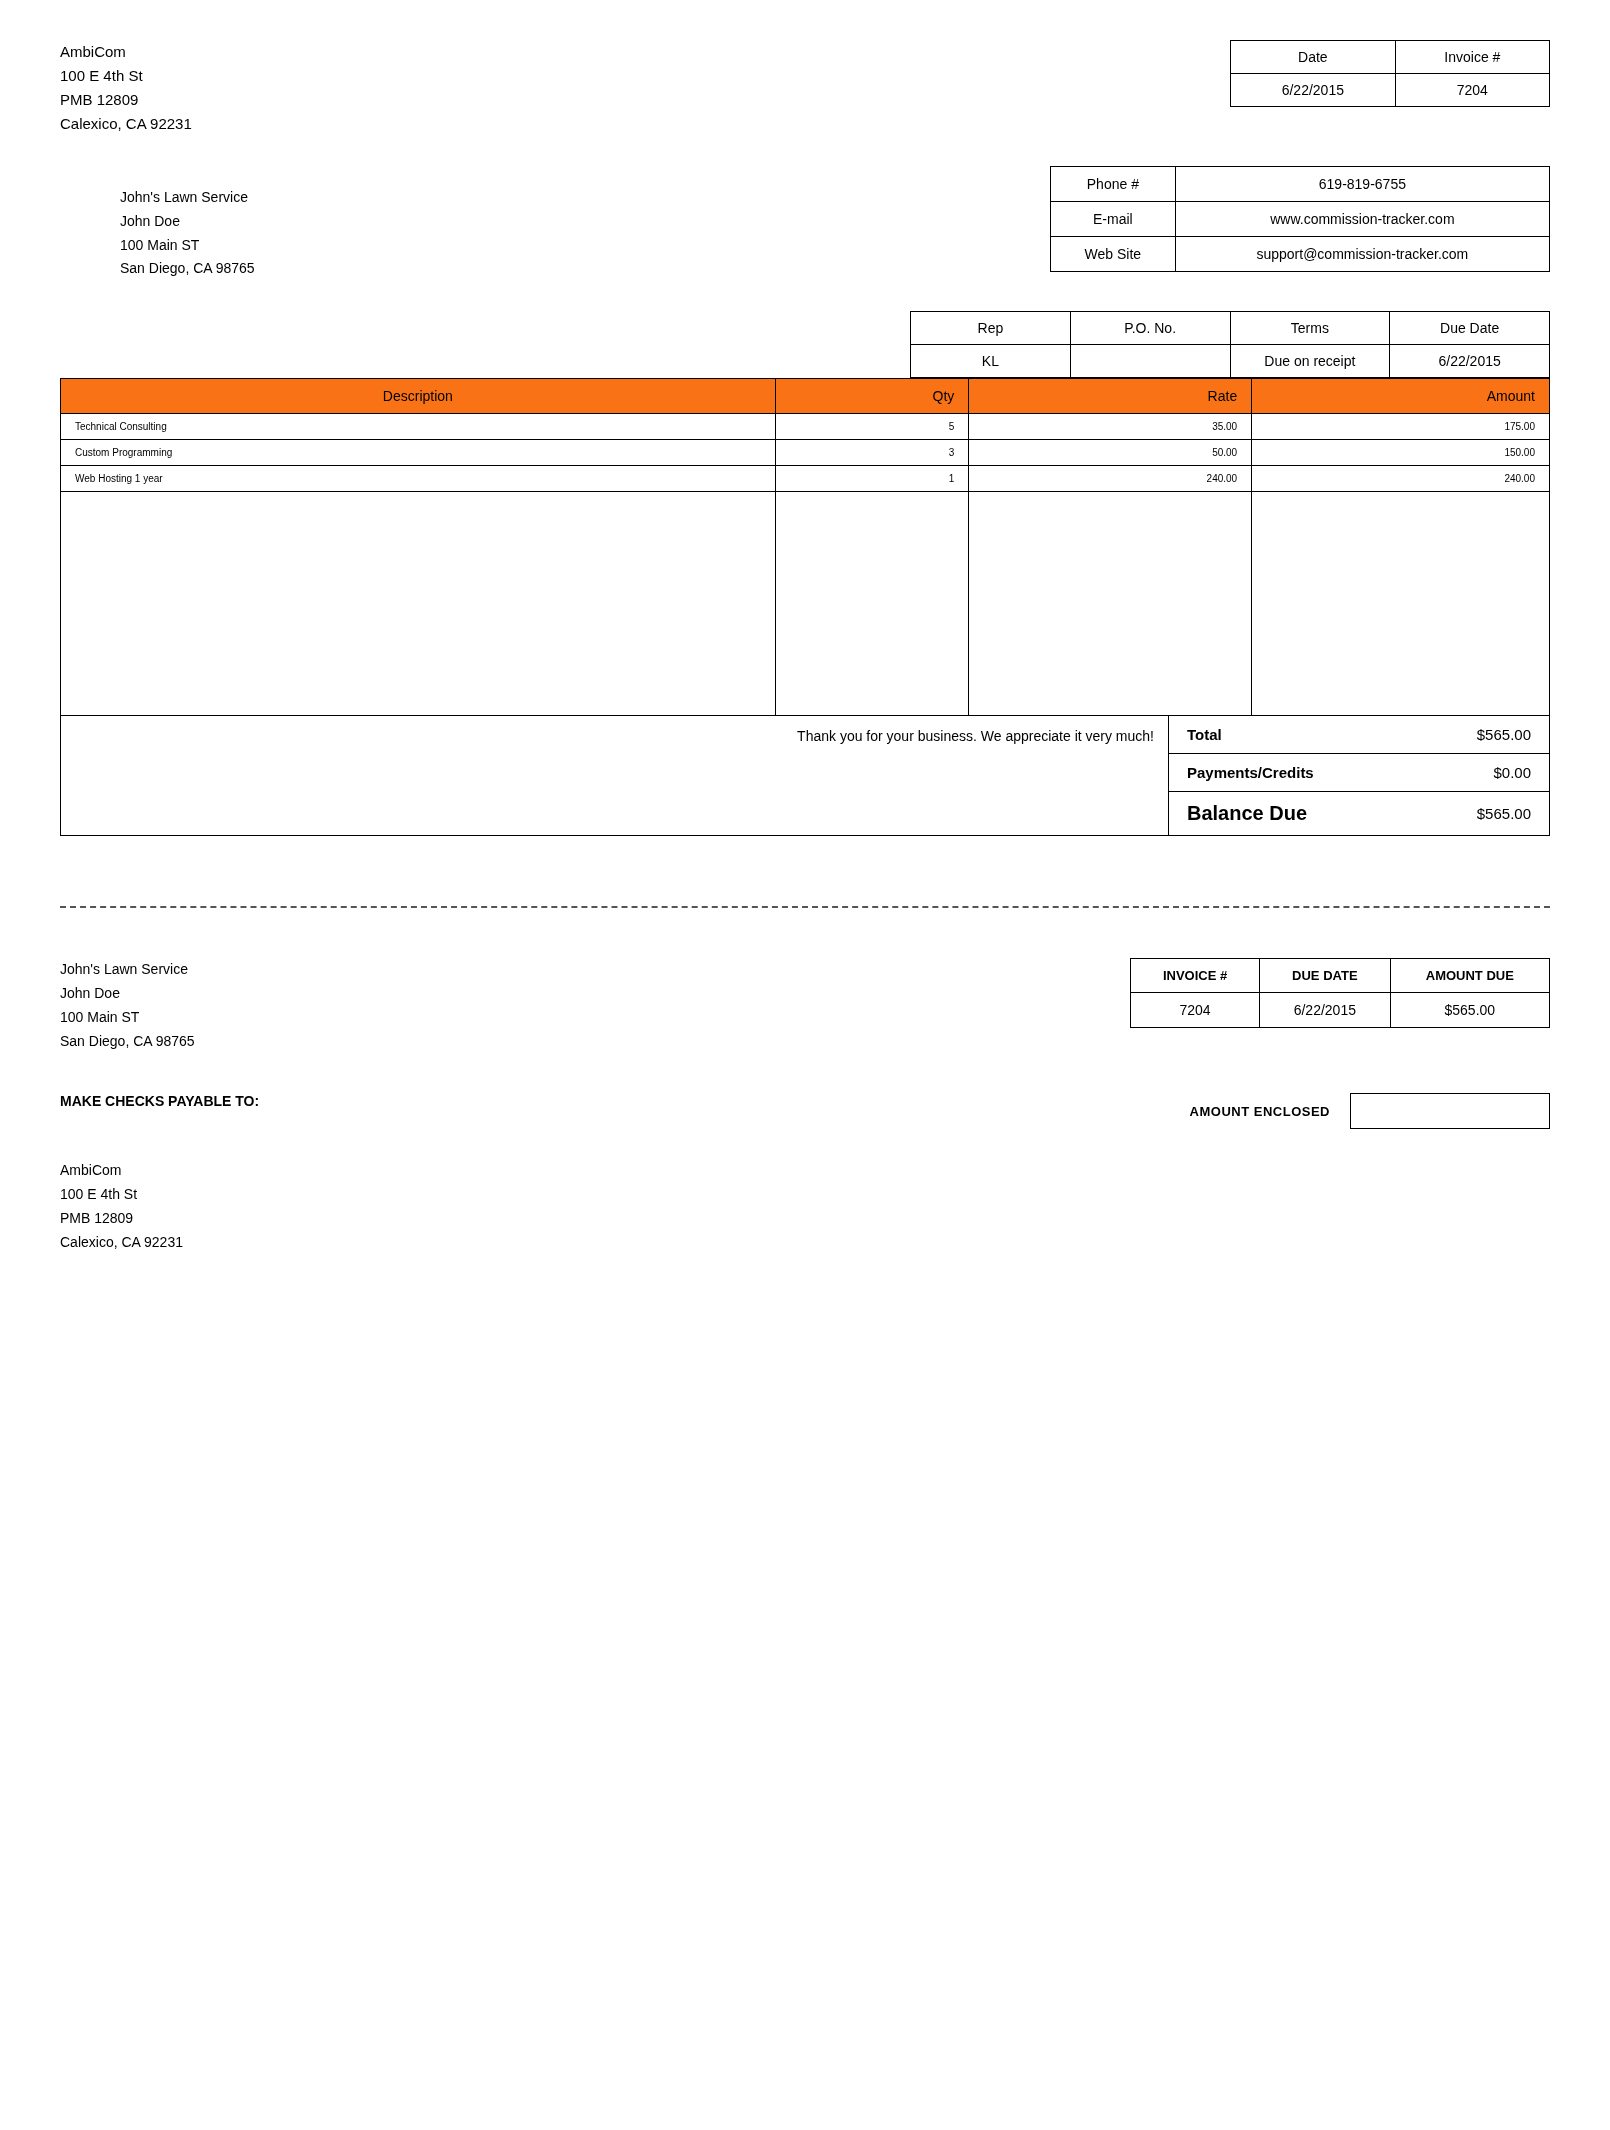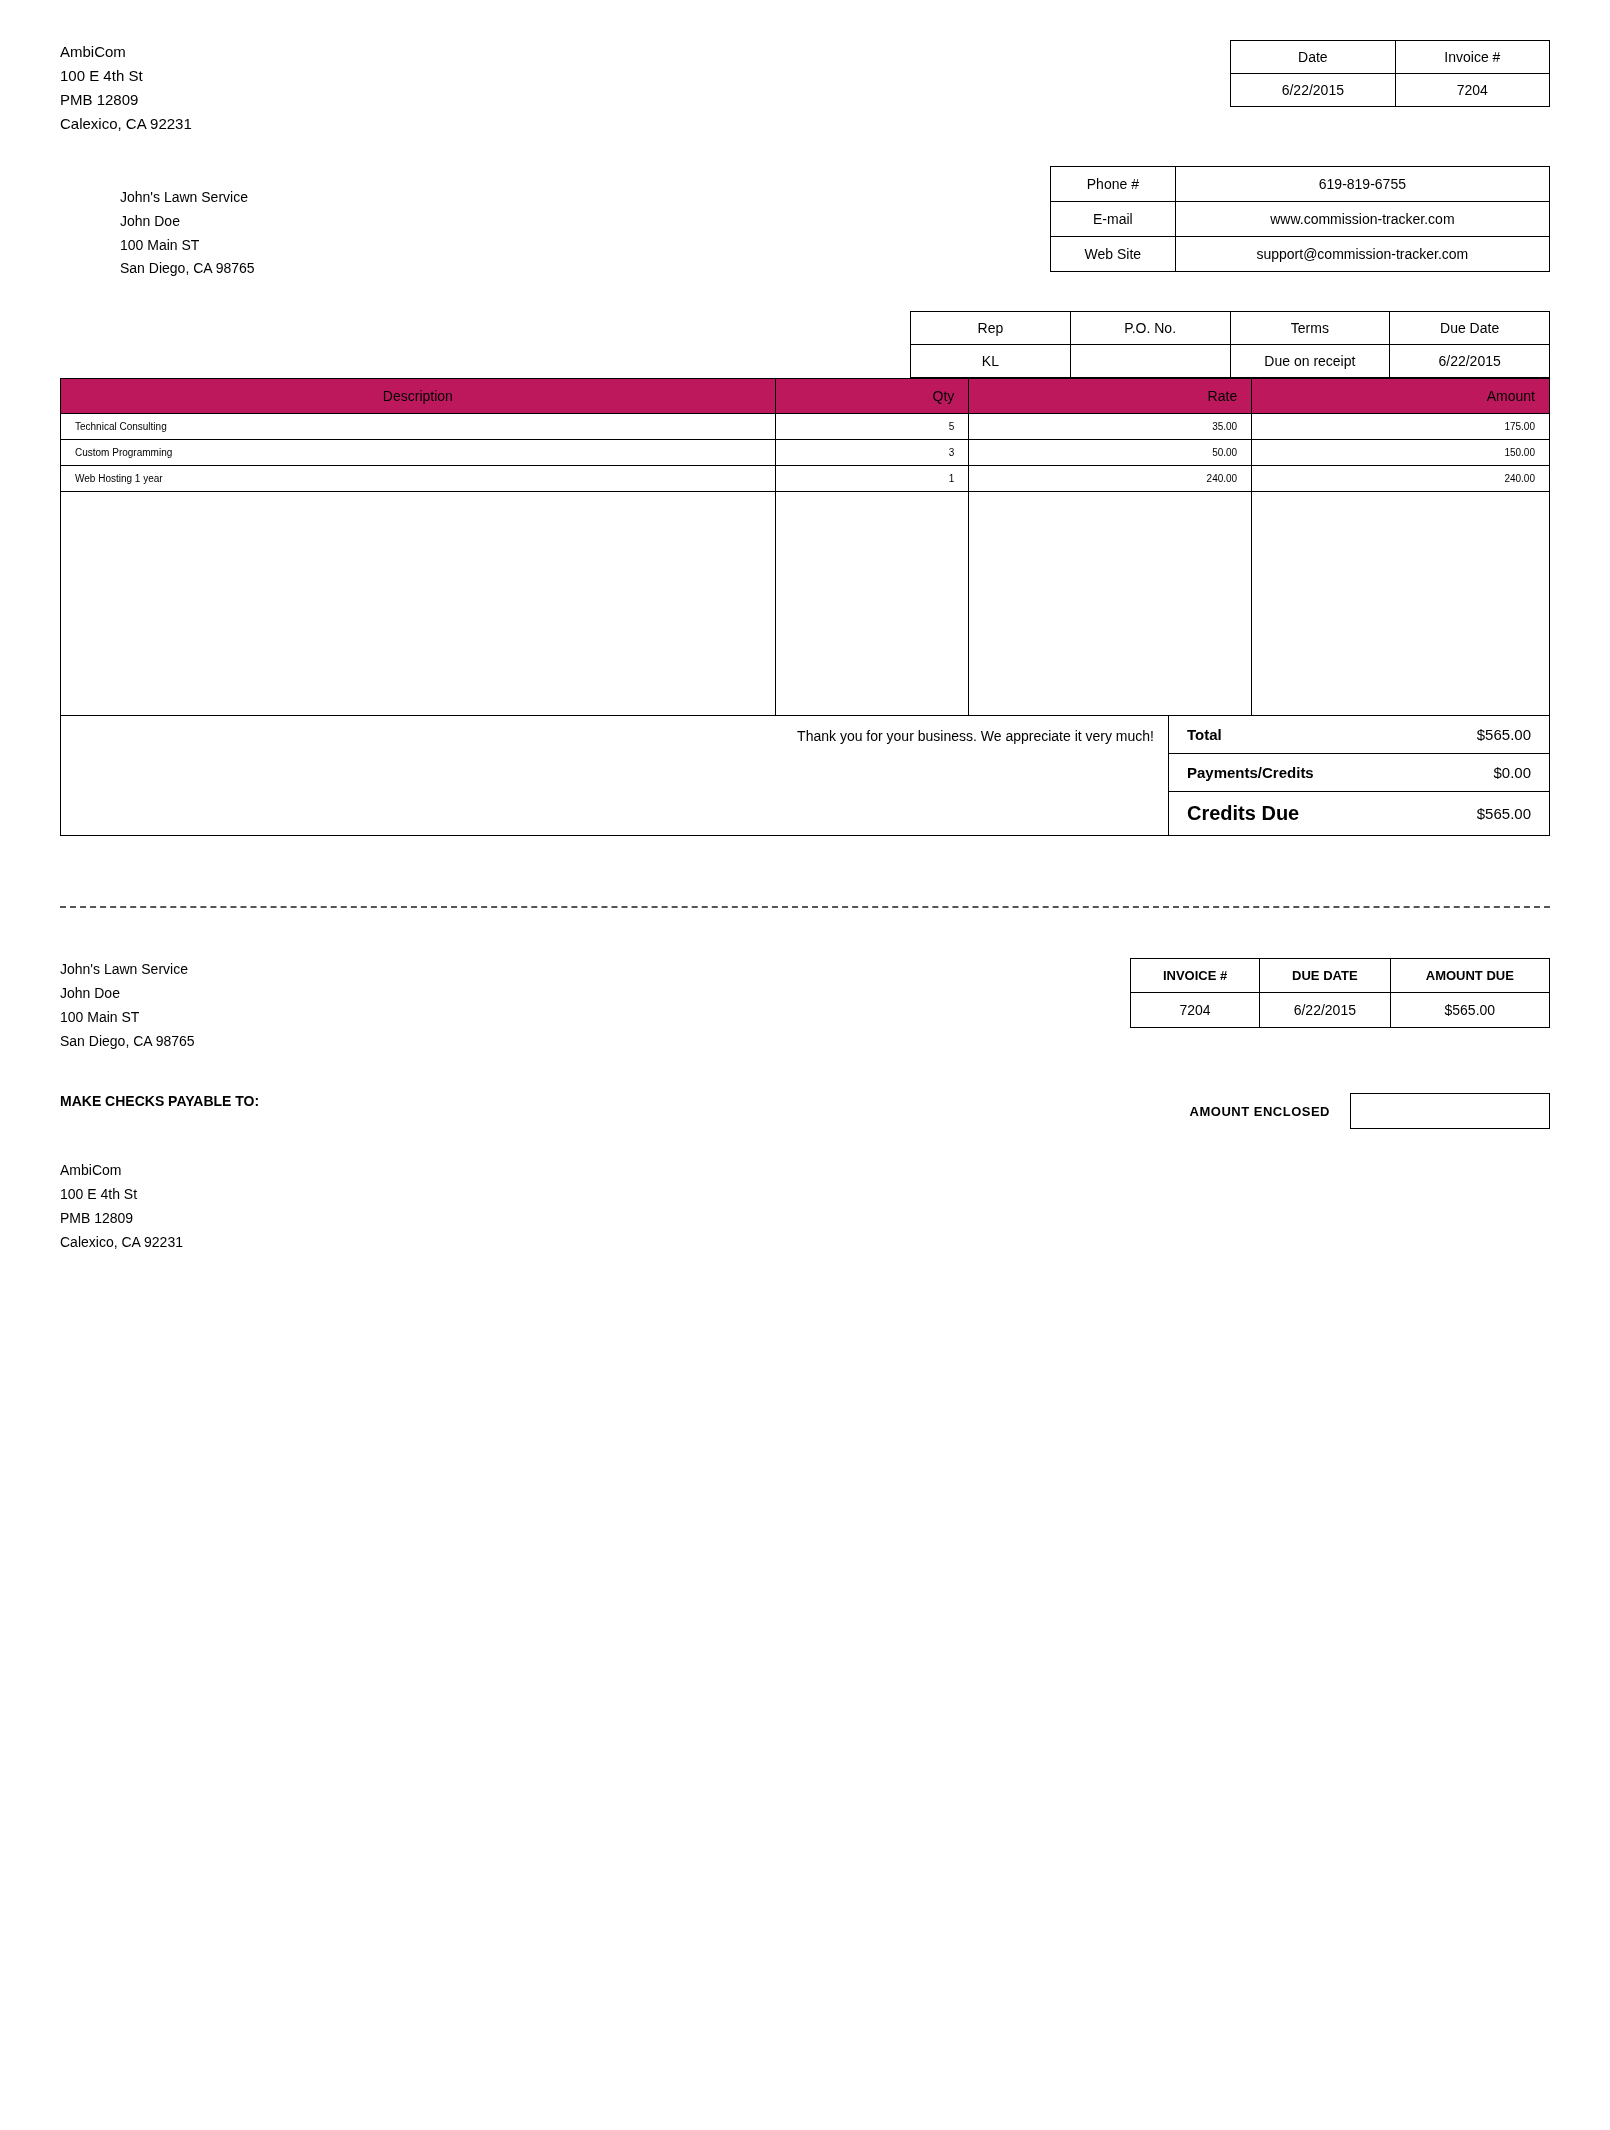--- a/index.html
+++ b/index.html
@@ -116,21 +116,21 @@
       border-collapse: collapse;
       width: 100%;
       margin-top: 0;
     }
     .items-table th {
       border: 1px solid #000;
       padding: 9px 14px;
       text-align: center;
       font-weight: normal;
       font-size: 14px;
-      background: #be185d;
+      background: #f97316;
     }
     .items-table td {
       border: 1px solid #000;
       padding: 7px 14px;
       font-size: 10px;
       vertical-align: top;
     }
     .items-table .desc-col { width: 48%; }
     .items-table .qty-col { width: 13%; text-align: right; }
     .items-table .rate-col { width: 19%; text-align: right; }
@@ -411,21 +411,21 @@
       <div class="totals-area">
         <div class="total-row">
           <span class="total-label">Total</span>
           <span class="total-amount">$565.00</span>
         </div>
         <div class="total-row">
           <span class="total-label">Payments/Credits</span>
           <span class="total-amount">$0.00</span>
         </div>
         <div class="total-row balance-due">
-          <span>Credits Due</span>
+          <span>Balance Due</span>
           <span class="balance-amount">$565.00</span>
         </div>
       </div>
     </div>
 
   </div>
 
   <hr class="dashed-separator">
 
   <div class="remittance-section">

